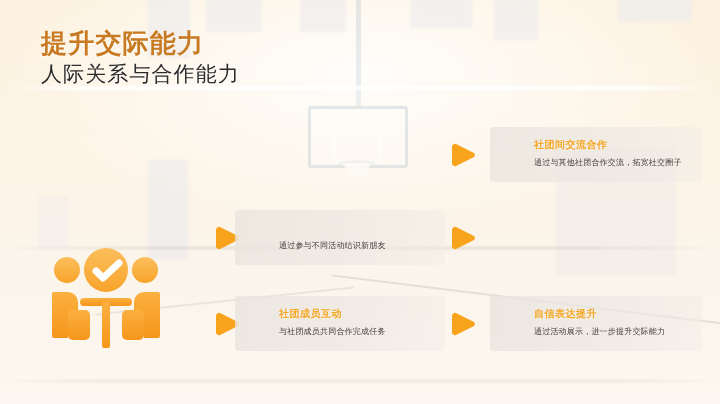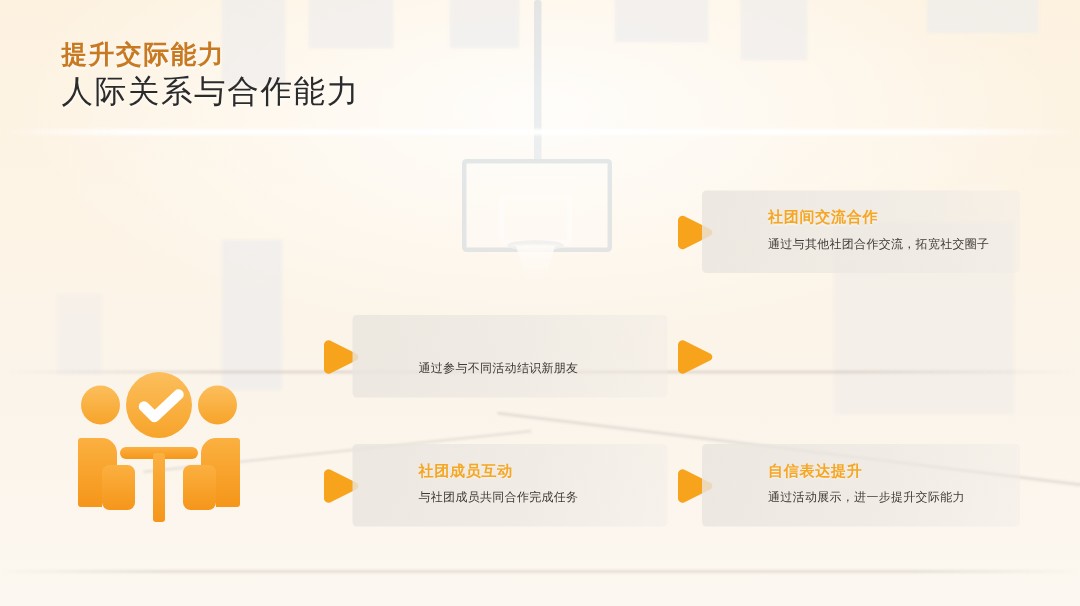--- a/index.html
+++ b/index.html
@@ -69,21 +69,21 @@
 
   
   .court-a { position:absolute; left:330px; top:300px; width:420px; height:2px;
              background:rgba(208,202,196,.5); transform:rotate(7deg); filter:blur(.7px); }
   .court-b { position:absolute; left:95px;  top:300px; width:260px; height:2px;
              background:rgba(208,202,196,.4); transform:rotate(-6deg); filter:blur(.7px); }
 
   
   .title-block { position:absolute; left:41px; top:26px; }
   .title-main {
-    font-size:17px; font-weight:bold; letter-spacing:1.2px;
+    font-size:26px; font-weight:bold; letter-spacing:1.2px;
     color:#c87a22; line-height:1.32;
     text-shadow:0 1px 2px rgba(255,255,255,.85);
   }
   .title-sub {
     font-size:21px; font-weight:normal; letter-spacing:1.1px;
     color:#2b2b2b; line-height:1.36;
     text-shadow:0 1px 2px rgba(255,255,255,.7);
   }
 
   
@@ -108,21 +108,21 @@
   }
   .card .cdesc {
     position:absolute; left:44px; top:30px;
     font-size:8px; color:#3f3a35; letter-spacing:.2px; white-space:nowrap;
   }
   .arrow {
     position:absolute; width:25px; height:30px;
   }
 
   .col-left  { left:235px; width:210px; }
-  .col-right { left:468px; width:212px; }
+  .col-right { left:490px; width:212px; }
   .row1 { top:127px; }
   .row2 { top:210px; }
   .row3 { top:296px; }
 
   .arr-l { left:216px; }
   .arr-r { left:452px; }
   .arr1  { top:140px; }
   .arr2  { top:223px; }
   .arr3  { top:309px; }
 </style>

